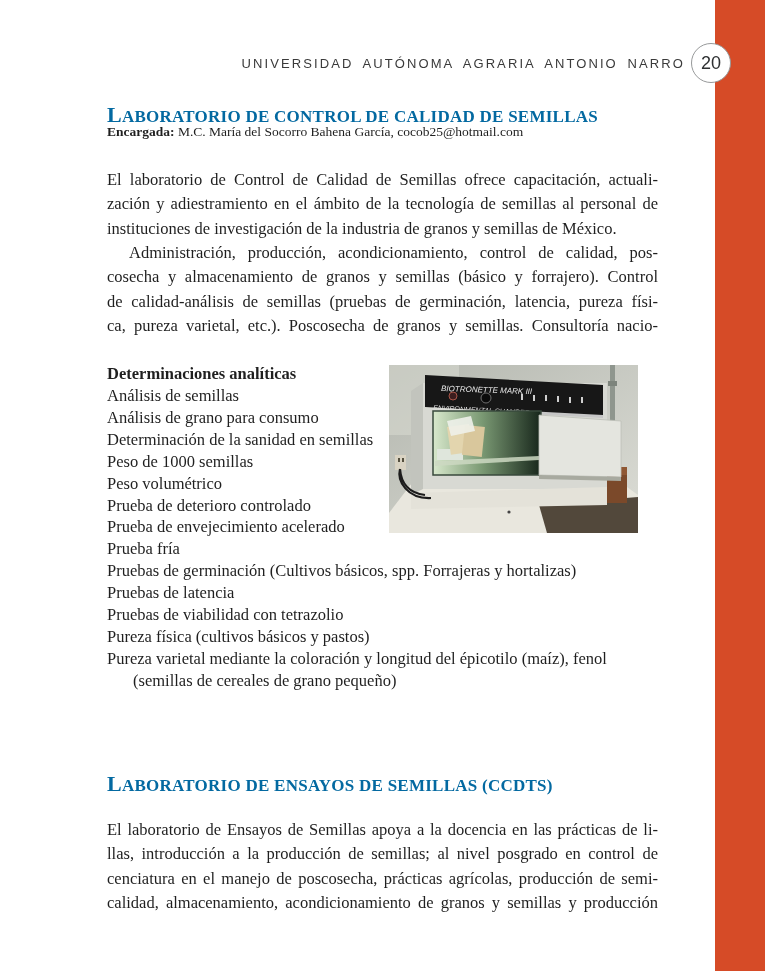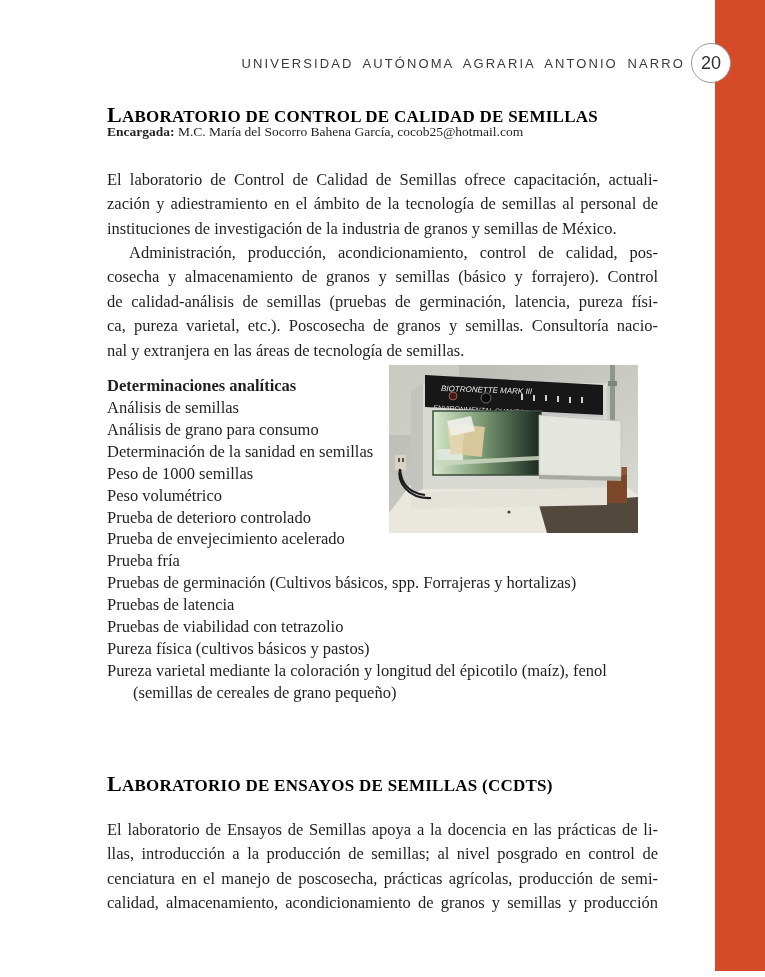--- a/index.html
+++ b/index.html
@@ -6,21 +6,21 @@
   .page{position:relative;width:765px;height:977px;background:#ffffff;overflow:hidden;
         font-family:"Liberation Serif","DejaVu Serif",serif;color:#1f1f1f;}
   .orange-bar{position:absolute;left:715px;top:0;width:50px;height:971px;background:#D64B27;}
   .header-line{position:absolute;top:56px;right:80px;font-family:"Liberation Sans","DejaVu Sans",sans-serif;
         font-size:13px;letter-spacing:2.1px;word-spacing:4px;color:#3a3a3a;white-space:nowrap;}
   .page-circle{position:absolute;left:691px;top:43px;width:40px;height:40px;border-radius:50%;
         background:#ffffff;border:1px solid #97999a;display:flex;align-items:center;justify-content:center;
         z-index:2;box-sizing:border-box;}
   .page-num{font-family:"Liberation Sans","DejaVu Sans",sans-serif;font-size:18px;color:#2e3032;}
   .block{position:absolute;left:107px;width:551px;}
-  .sc-title{font-weight:bold;font-size:17px;letter-spacing:0.25px;color:#000000;white-space:nowrap;}
+  .sc-title{font-weight:bold;font-size:17px;letter-spacing:0.25px;color:#0369a1;white-space:nowrap;}
   .sc-title::first-letter{font-size:22px;}
   .manager-line{font-size:13.5px;}
   .manager-line b{font-weight:bold;}
   .para{font-size:16.5px;line-height:24.4px;}
   .para .pline{text-align:left;}
   .jline{text-align:justify;text-align-last:justify;}
   .indent-first{text-indent:22px;}
   .list{font-size:16.5px;line-height:21.9px;}
   .list-head{font-weight:bold;font-size:16.5px;line-height:23px;}
   .cont{padding-left:26px;}
@@ -51,24 +51,23 @@
       <div class="pline jline">zación y adiestramiento en el ámbito de la tecnología de semillas al personal de</div>
       <div class="pline">instituciones de investigación de la industria de granos y semillas de México.</div>
     </div>
 
   <div class="block para" style="top:241px;">
 
   <div class="pline jline indent-first">Administración, producción, acondicionamiento, control de calidad, pos-</div>
       <div class="pline jline">cosecha y almacenamiento de granos y semillas (básico y forrajero). Control</div>
       <div class="pline jline">de calidad-análisis de semillas (pruebas de germinación, latencia, pureza físi-</div>
       <div class="pline jline">ca, pureza varietal, etc.). Poscosecha de granos y semillas. Consultoría nacio-</div>
-      <div class="pline">nal y extranjera en las áreas de tecnología de semillas.</div>
     </div>
 
-  <div class="block" style="top:362px;margin-top:12px;">
+  <div class="block" style="top:362px;">
     <div class="list-head">Determinaciones analíticas</div>
     <div class="list">
 
     <div class="list-item">Análisis de semillas</div>
         <div class="list-item">Análisis de grano para consumo</div>
         <div class="list-item">Determinación de la sanidad en semillas</div>
         <div class="list-item">Peso de 1000 semillas</div>
         <div class="list-item">Peso volumétrico</div>
         <div class="list-item">Prueba de deterioro controlado</div>
         <div class="list-item">Prueba de envejecimiento acelerado</div>

